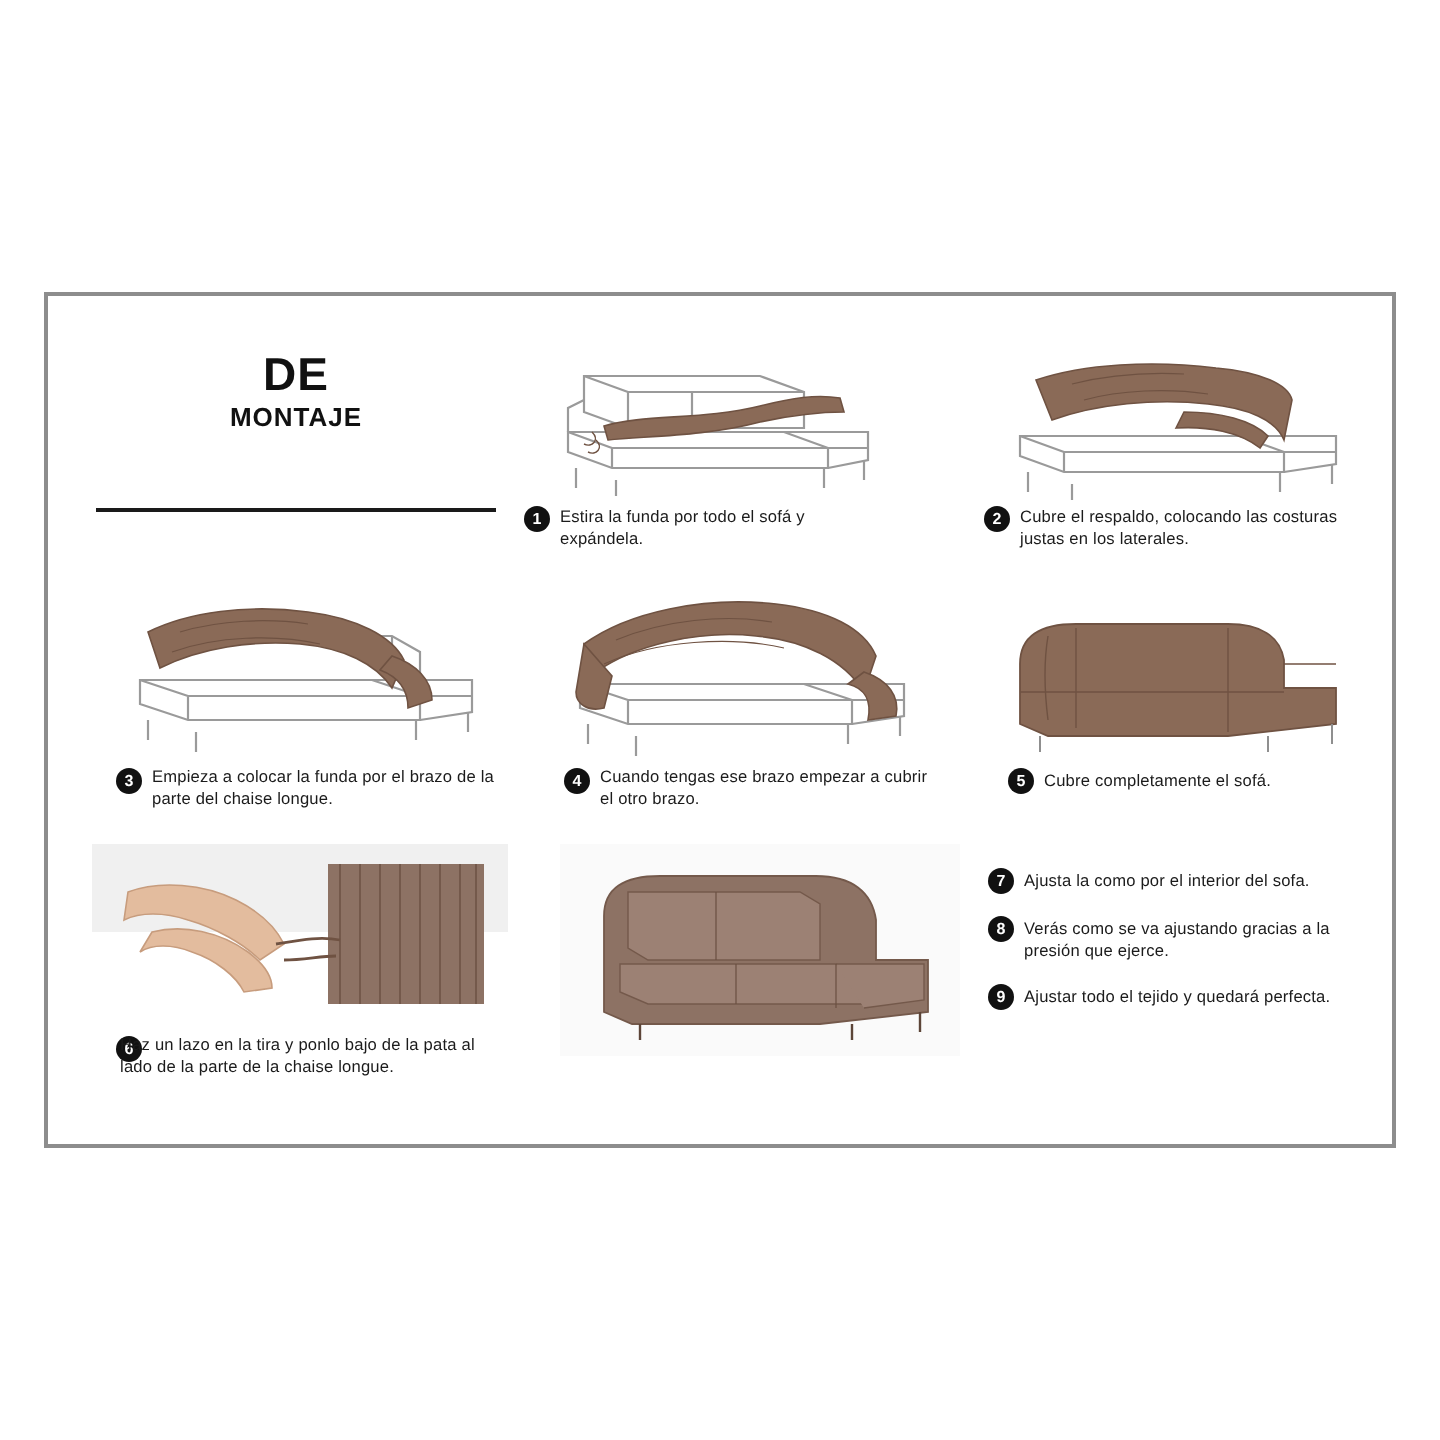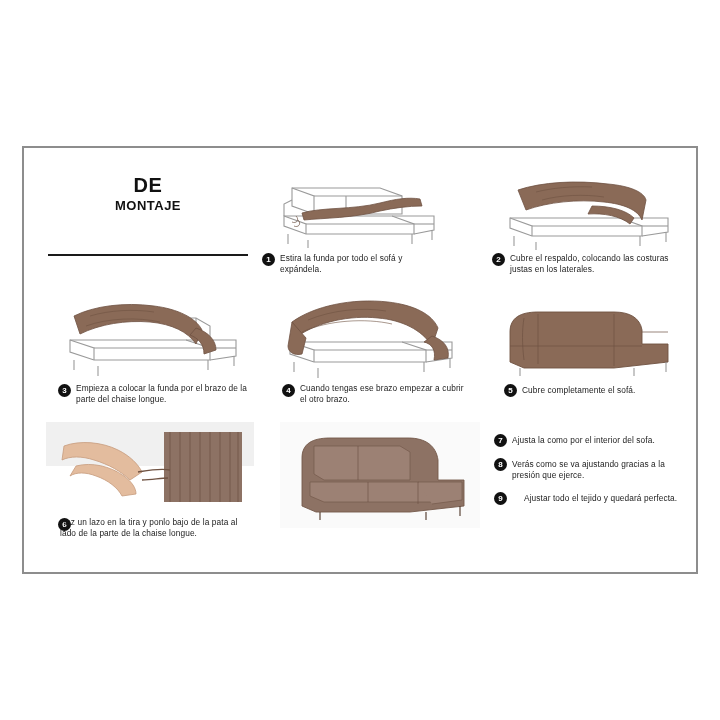--- a/index.html
+++ b/index.html
@@ -44,21 +44,21 @@
     width: 212px;
     text-align: center;
   }
   .title-line {
     font-weight: bold;
     color: #111;
     letter-spacing: 0.5px;
     line-height: 1.18;
   }
   .t1 { font-size: 20.5px; }
-  .t2 { font-size: 20px; }
+  .t2 { font-size: 23px; }
   .t3 { font-size: 13px; }
   .title-rule {
     position: absolute;
     left: 16px;
     top: 98px;
     width: 200px;
     height: 2px;
     background: #1a1a1a;
   }
 
@@ -324,18 +324,18 @@
         <div class="caption" style="left:18px; top:1px; width:178px;">Ajusta la como por el interior del sofa.</div>
       </div>
 
       <div class="list-item" style="left:462px; top:302px; width:196px;">
         <div class="num" style="left:0px; top:0px;">8</div>
         <div class="caption" style="left:18px; top:1px; width:178px;">Verás como se va ajustando gracias a la presión que ejerce.</div>
       </div>
 
       <div class="list-item" style="left:462px; top:336px; width:196px;">
         <div class="num" style="left:0px; top:0px;">9</div>
-        <div class="caption" style="left:18px; top:1px; width:182px;margin-left:12px;">Ajustar todo el tejido y quedará perfecta.</div>
+        <div class="caption" style="left:18px; top:1px; width:182px;">Ajustar todo el tejido y quedará perfecta.</div>
       </div>
 
     </div>
   </div>
 </div>
 
 </body></html>

